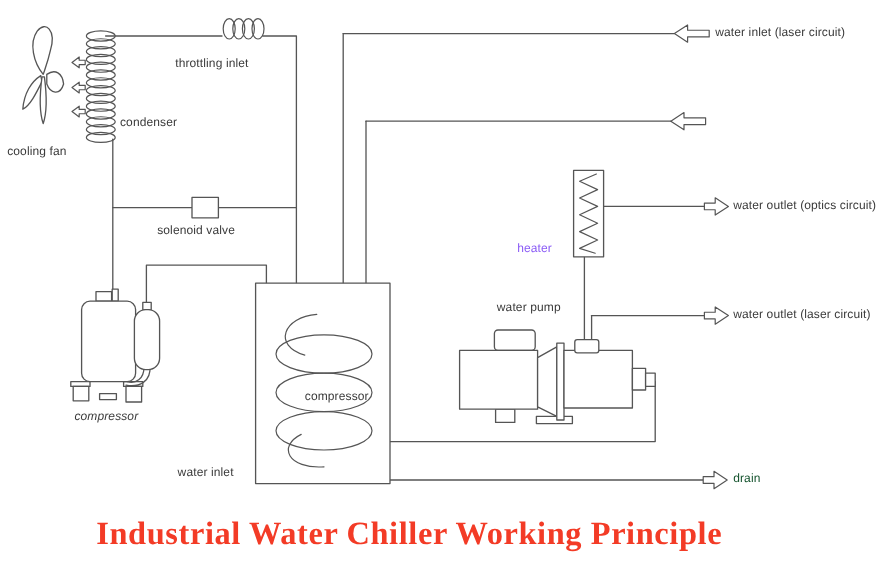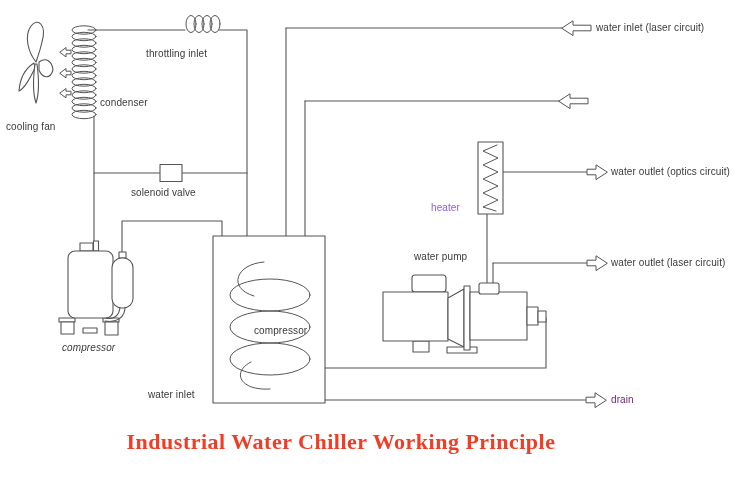--- a/index.html
+++ b/index.html
@@ -8,21 +8,21 @@
     font-family:"Liberation Sans","DejaVu Sans",sans-serif;
   }
   #diagram-svg{position:absolute;left:0;top:0;}
   .lbl{
     position:absolute;font-size:10px;color:#3a3a3a;white-space:nowrap;
     line-height:14px;letter-spacing:0.1px;
   }
   #main-title{
     position:absolute;left:0;top:429px;width:682px;text-align:center;
     font-family:"Liberation Serif","DejaVu Serif",serif;
-    font-size:22px;font-weight:bold;letter-spacing:0.5px;white-space:nowrap;
+    font-size:27px;font-weight:bold;letter-spacing:0.5px;white-space:nowrap;
   }
 </style>
 </head>
 <body>
 
 <div id="canvas">
 
   <svg id="diagram-svg" width="746" height="420" viewBox="0 0 746 420" fill="none" stroke="#555555" stroke-width="1.1" stroke-linejoin="round" stroke-linecap="round">
 
     <g>
@@ -142,16 +142,16 @@
   <div class="lbl" style="left: 131px; top: 186px; color: rgb(58, 58, 58);">solenoid valve</div>
   <div class="lbl" style="left: 62px; top: 341px; color: rgb(58, 58, 58); font-style: italic;">compressor</div>
   <div class="lbl" style="left: 148px; top: 388px; color: rgb(58, 58, 58);">water inlet</div>
   <div class="lbl" style="left: 254px; top: 324px; color: rgb(58, 58, 58);">compressor</div>
   <div class="lbl" style="left: 389px; top: 250px; color: rgb(58, 58, 58); margin-left: 25px;">water pump</div>
   <div class="lbl" style="left: 431px; top: 170px; color: #8b5cf6; margin-top: 31px;">heater</div>
 
   <div class="lbl" style="left: 596px; top: 21px; color: rgb(58, 58, 58);">water inlet (laser circuit)</div>
   <div class="lbl" style="left: 611px; top: 165px; color: rgb(58, 58, 58);">water outlet (optics circuit)</div>
   <div class="lbl" style="left: 611px; top: 256px; color: rgb(58, 58, 58);">water outlet (laser circuit)</div>
-  <div class="lbl" style="left: 611px; top: 393px; color: #701a75;">drain</div>
+  <div class="lbl" style="left: 611px; top: 393px; color: #14532d;">drain</div>
 
   <div id="main-title" style="color: rgb(243, 59, 38);">Industrial Water Chiller Working Principle</div>
 </div>
 
 </body></html>

